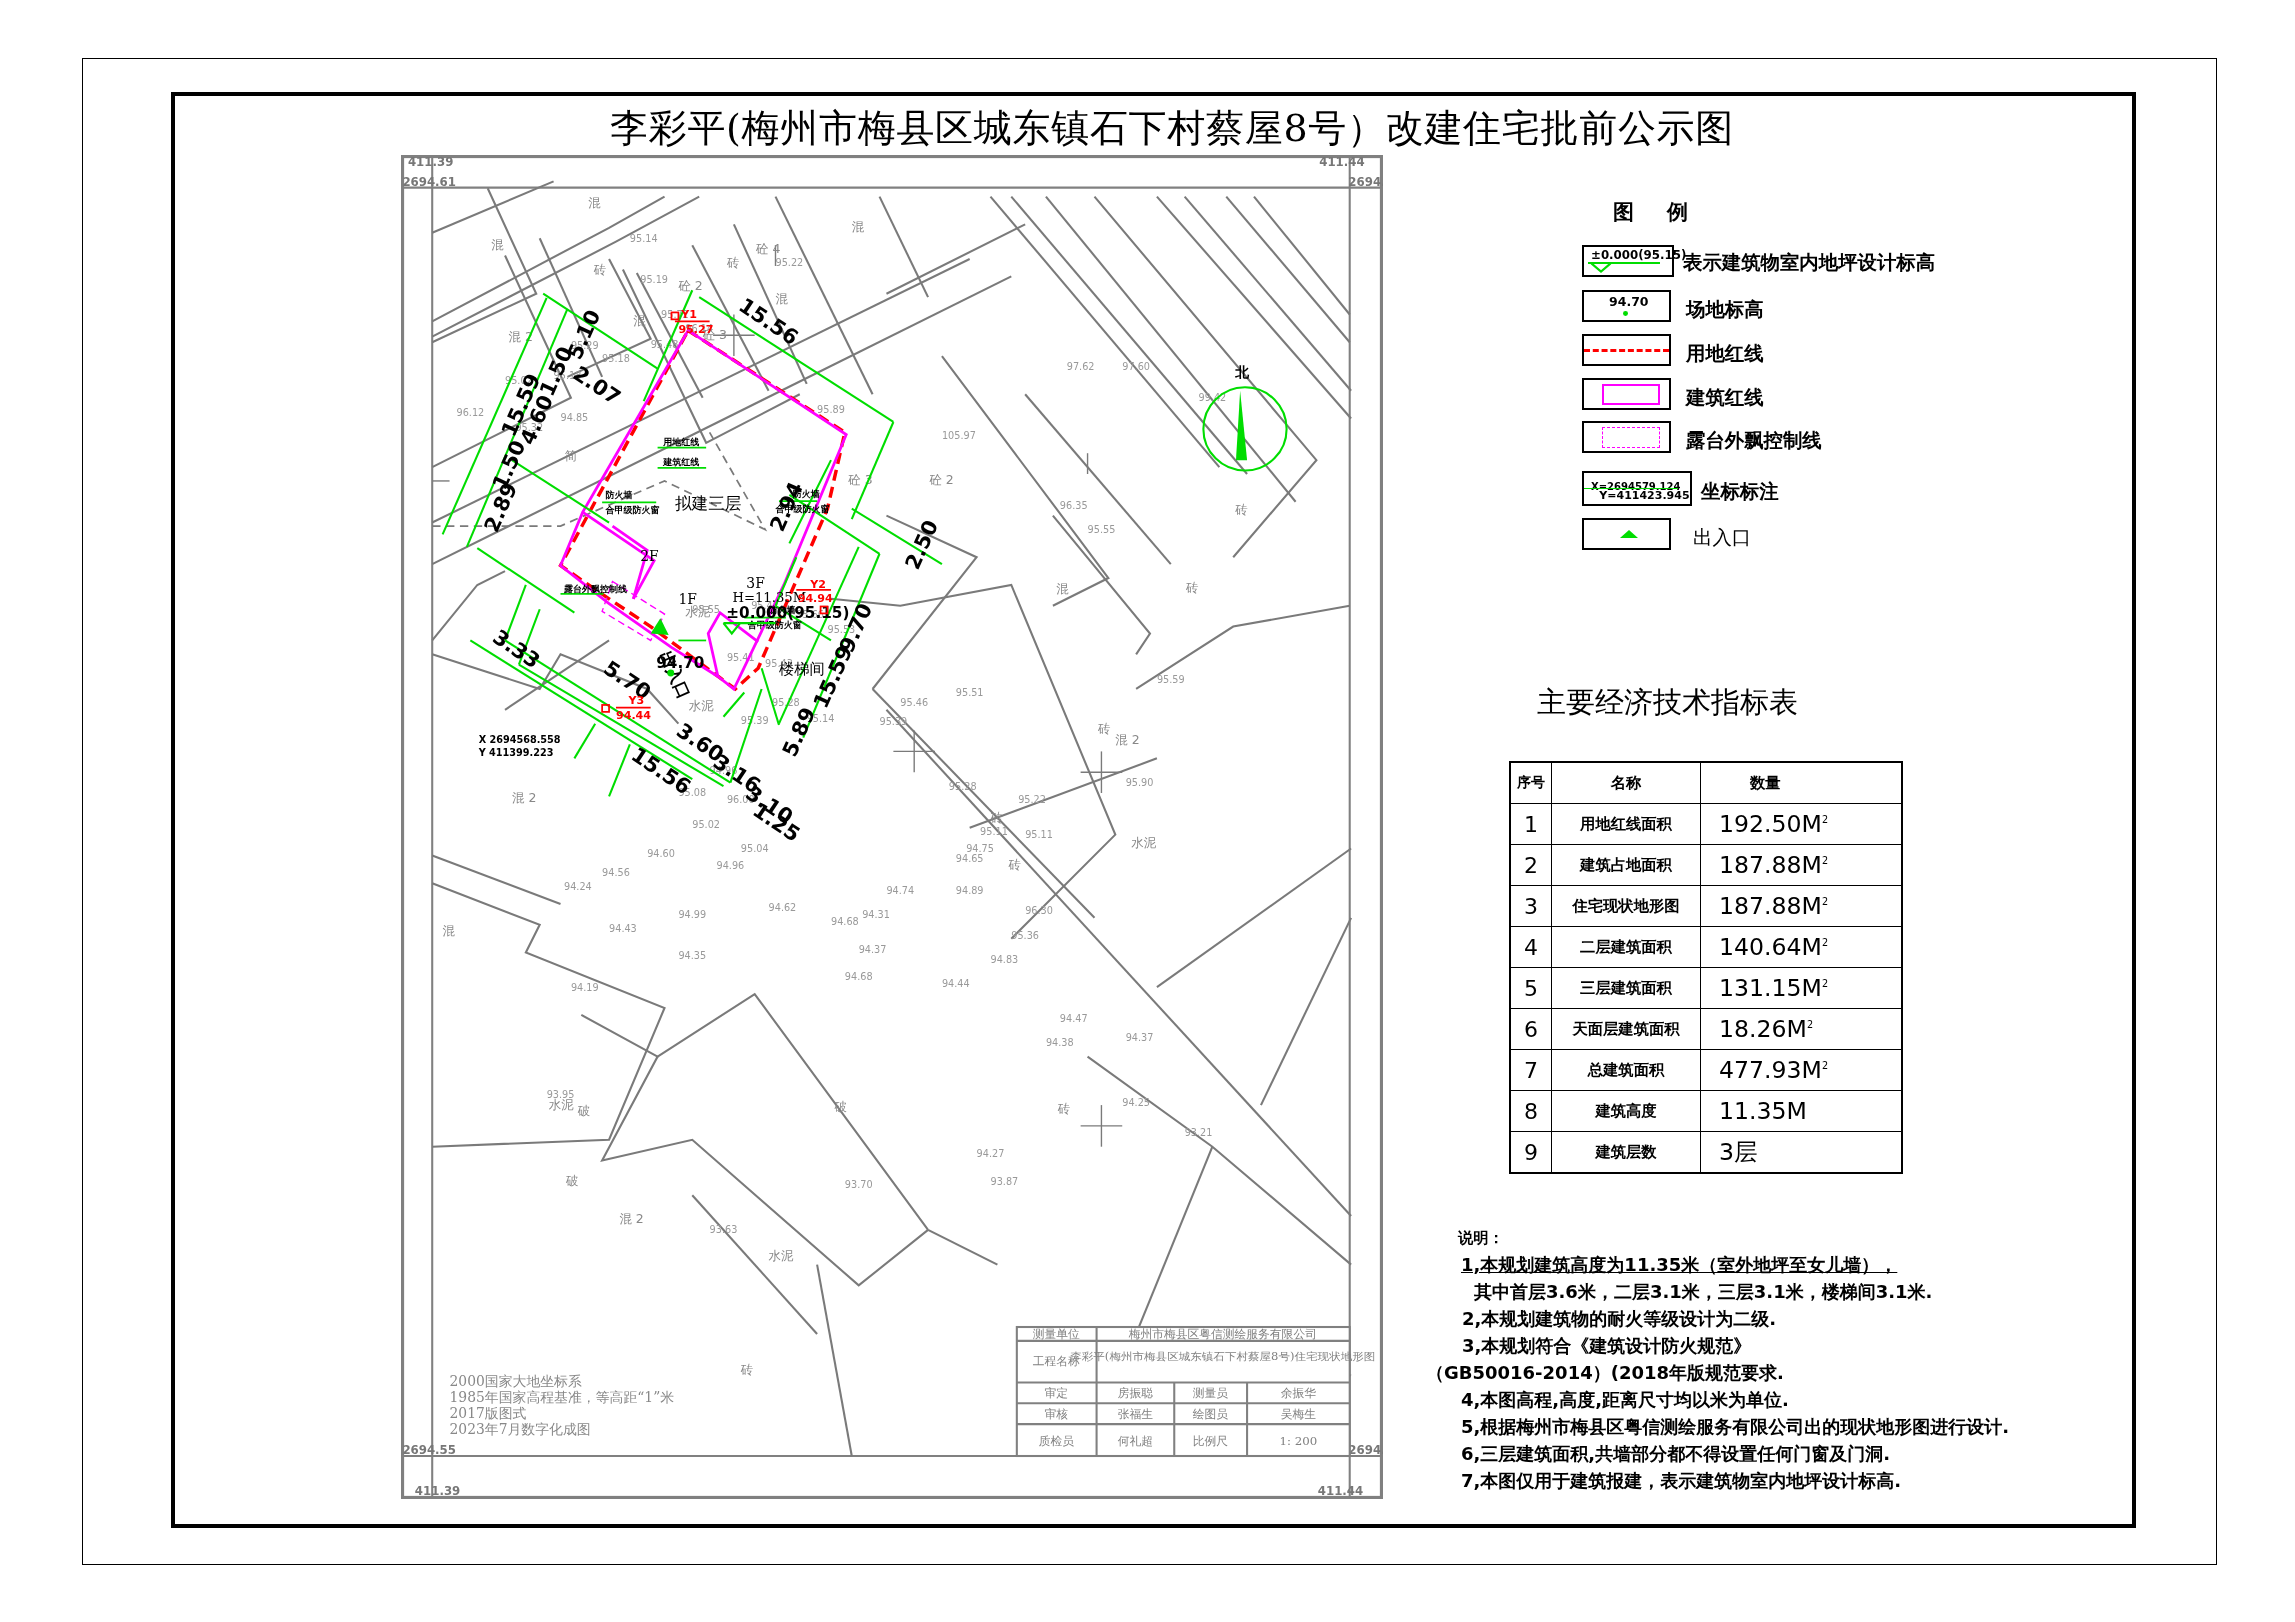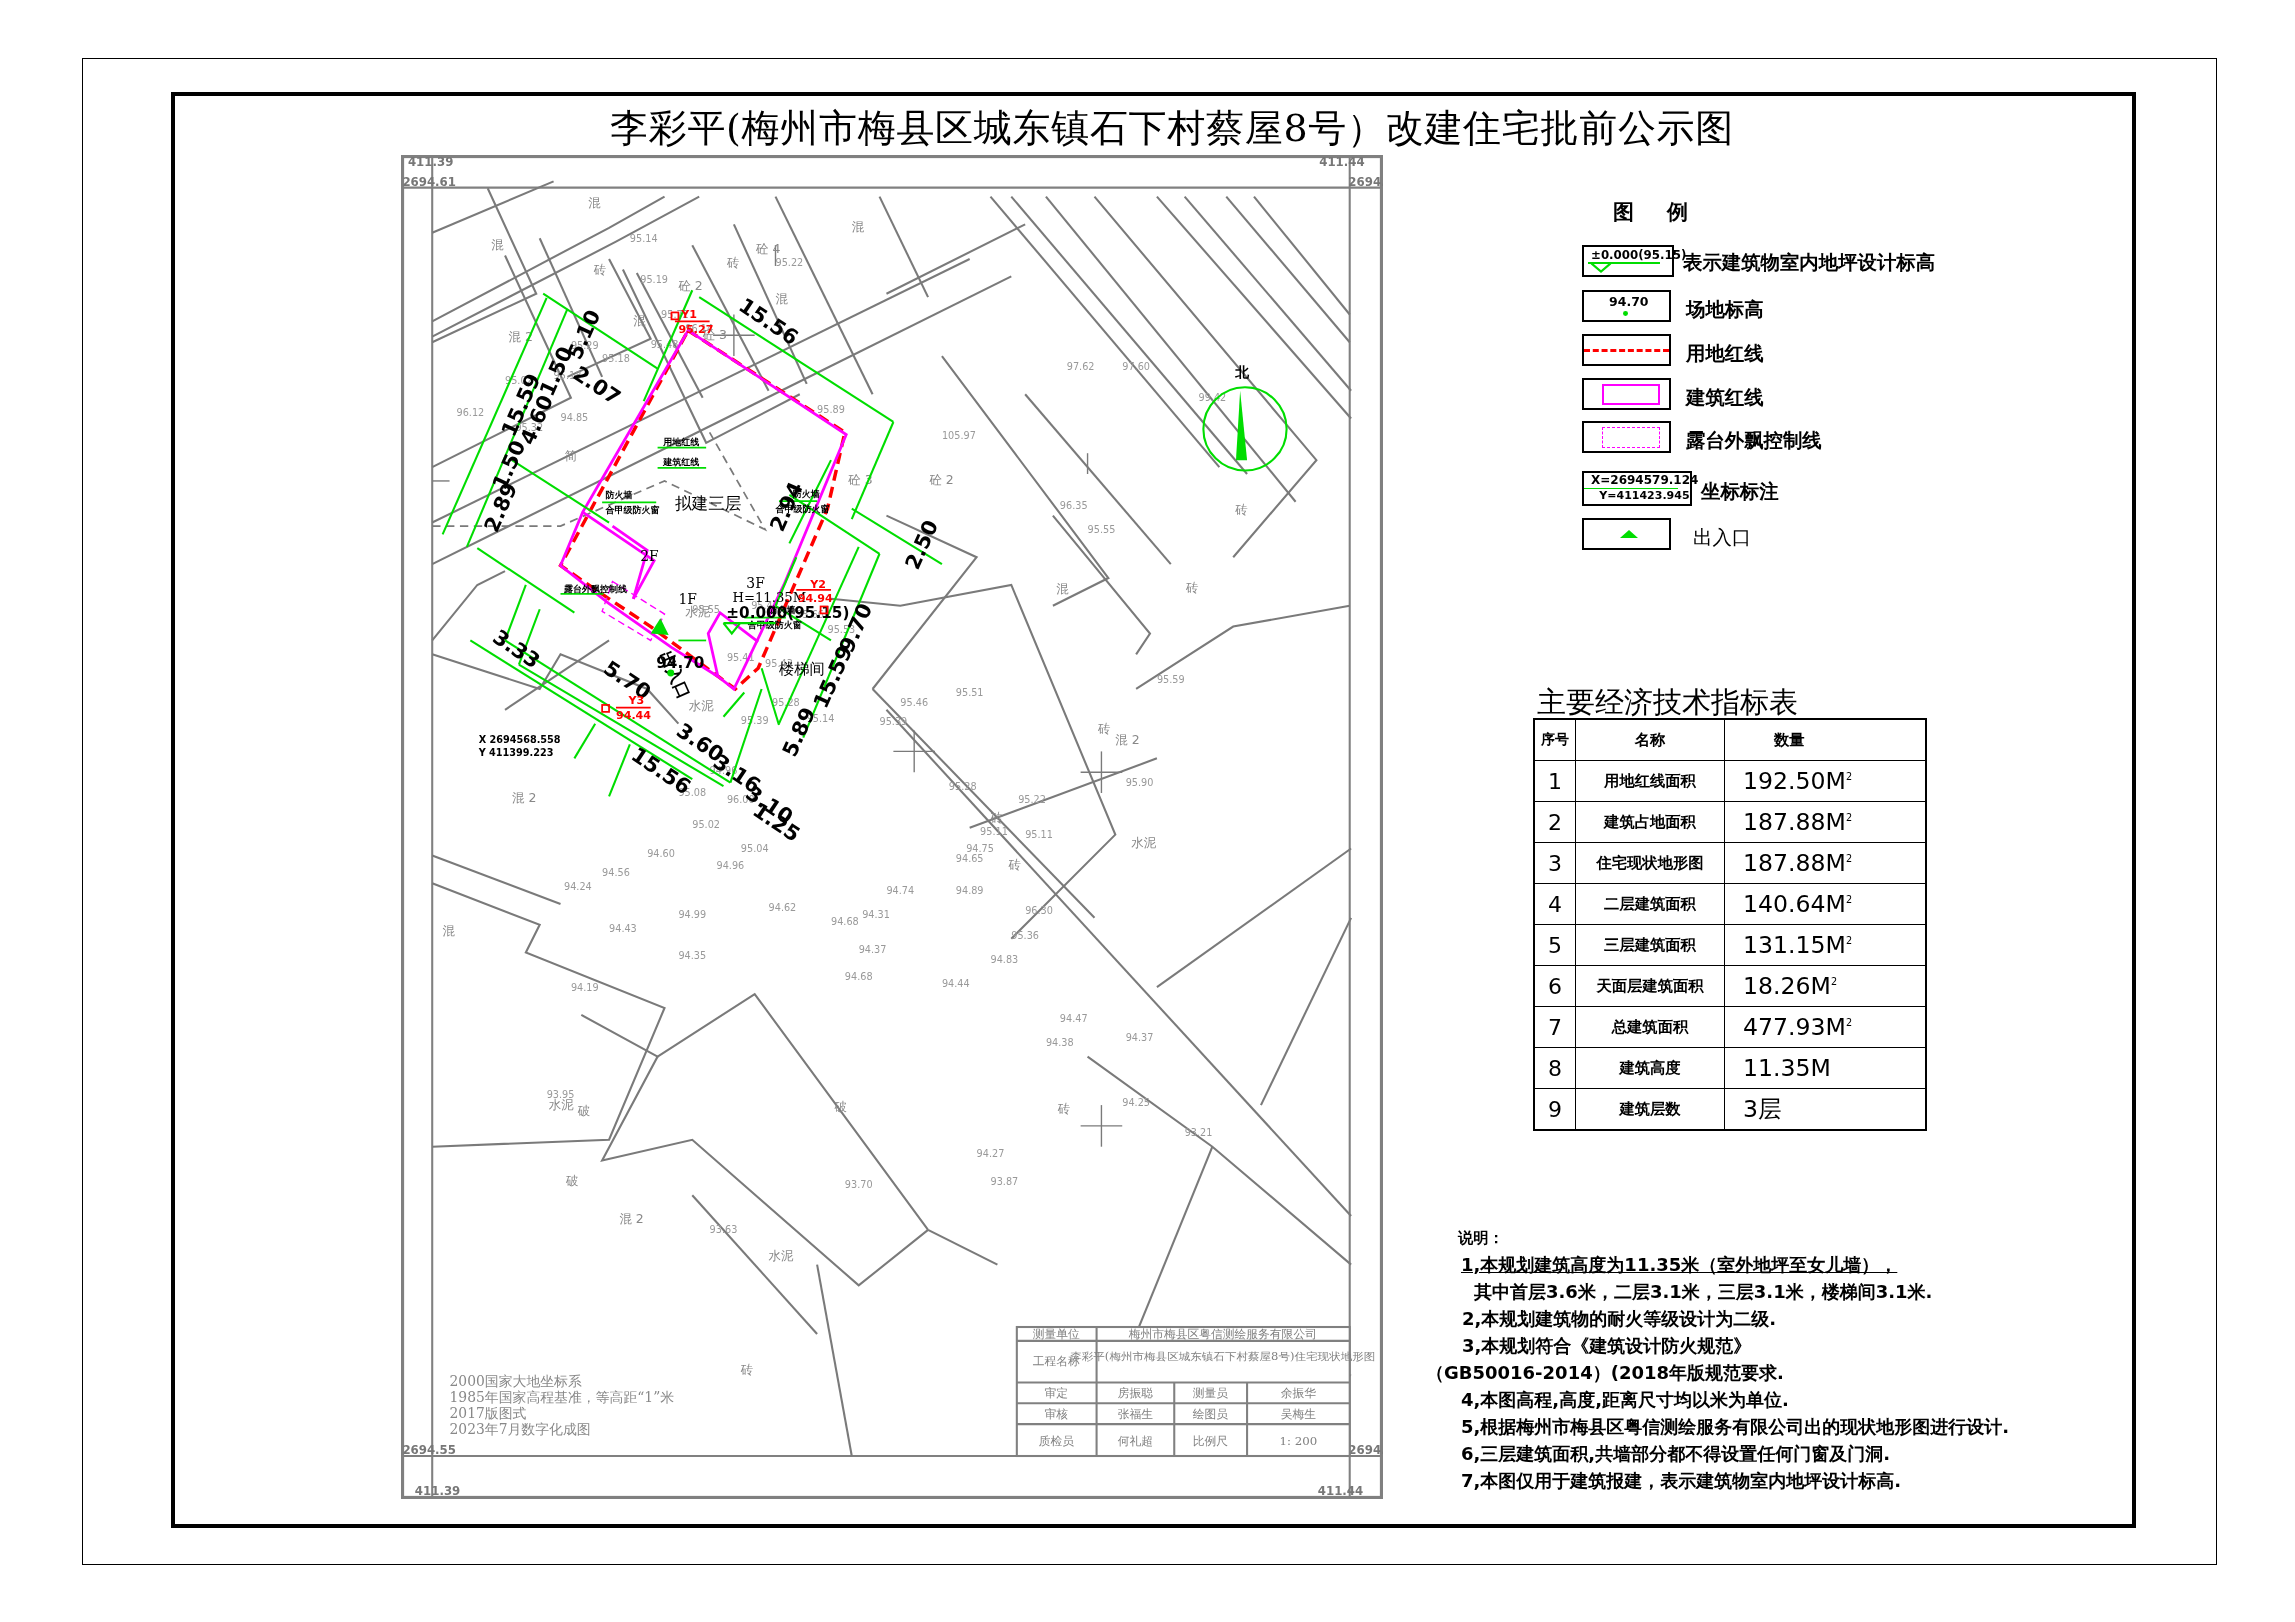--- a/index.html
+++ b/index.html
@@ -9,21 +9,21 @@
   .inner-frame{left:171px;top:92px;width:1965px;height:1436px;border:4.2px solid #000;box-sizing:border-box;}
   .title{left:173px;top:97px;width:1998px;text-align:center;font-family:"DejaVu Serif","Liberation Serif",serif;font-size:38px;letter-spacing:0.7px;line-height:62px;}
   .map{left:401px;top:155px;width:982px;height:1344px;}
   .map svg{display:block;}
   .legend{left:1582px;top:198px;width:486px;}
   .legend-title{position:absolute;left:31px;top:0;font-size:21px;font-weight:bold;letter-spacing:33px;}
   .legend-row{position:absolute;left:0;height:35px;width:486px;}
   .legend-box{position:absolute;left:0;top:0;height:30.5px;border:2.1px solid #000;box-sizing:border-box;background:#fff;}
   .legend-label{position:absolute;top:4.2px;font-size:19.4px;font-weight:bold;white-space:nowrap;}
   .tbl-title{left:1537px;top:683px;font-family:"DejaVu Serif","Liberation Serif",serif;font-size:29px;}
-  table.tech{position:absolute;left:1509px;top:718px;border-collapse:collapse;border:2.1px solid #000;margin-left:24px;}
+  table.tech{position:absolute;left:1509px;top:761px;border-collapse:collapse;border:2.1px solid #000;}
   table.tech td{border:1.4px solid #000;height:40px;padding:0;font-size:15.3px;}
   table.tech td.c1{width:40px;text-align:center;font-size:22px;}
   table.tech td.c2{width:148px;text-align:center;font-weight:bold;font-size:15.3px;}
   table.tech td.c3{width:151px;padding-left:18px;font-size:23.6px;}
   table.tech tr.head td{font-weight:bold;font-size:15.3px;}
   table.tech tr.head td.c3{padding-left:49px;}
   sup{font-size:9.7px;}
   .notes{left:1426px;top:1224px;width:624px;font-size:18px;font-weight:bold;line-height:27px;}
   .notes .h{font-size:15.3px;}
   .notes .l{white-space:nowrap;}
@@ -453,21 +453,21 @@
 
   <div class="legend-row" style="top:223px;">
     <div class="legend-box" style="width:89px;height:32px;">
       <span style="position:absolute;left:18px;top:3.5px;width:58px;height:21px;border:1.4px dashed #ff00ff;box-sizing:border-box;"></span>
     </div>
     <div class="legend-label" style="left:104px;top:5.5px;">露台外飘控制线</div>
   </div>
 
   <div class="legend-row" style="top:273px;">
     <div class="legend-box" style="width:110px;height:35px;">
-      <span style="position:absolute;left:7px;top:0;font-size:12px;font-weight:bold;">X=2694579.124</span>
+      <span style="position:absolute;left:7px;top:8px;font-size:10px;font-weight:bold;">X=2694579.124</span>
       <span style="position:absolute;left:0;top:14.6px;width:94px;border-top:1.4px solid #00dd00;"></span>
       <span style="position:absolute;left:15.3px;top:16px;font-size:11px;font-weight:bold;">Y=411423.945</span>
     </div>
     <div class="legend-label" style="left:119px;top:7px;">坐标标注</div>
   </div>
 
   <div class="legend-row" style="top:320px;">
     <div class="legend-box" style="width:89px;height:32px;">
       <span style="position:absolute;left:36px;top:9.7px;width:0;height:0;border-left:9.7px solid transparent;border-right:9.7px solid transparent;border-bottom:8.3px solid #00dd00;"></span>
     </div>

